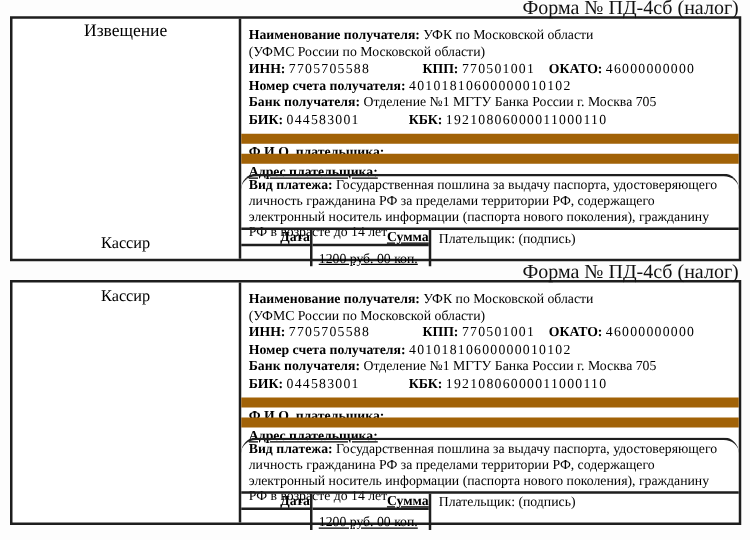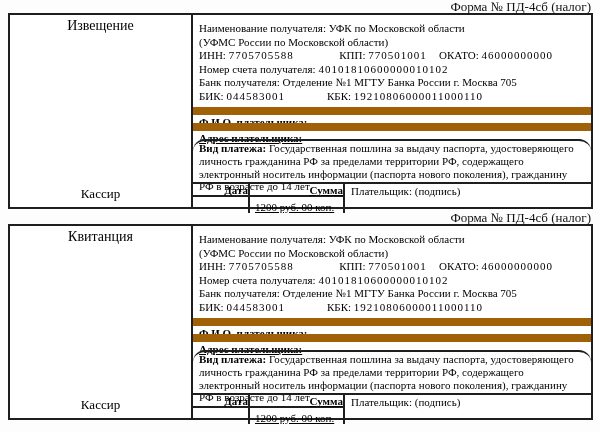--- a/index.html
+++ b/index.html
@@ -8,21 +8,21 @@
     font-family:"Liberation Serif","DejaVu Serif",serif;
     background:#fdfdfd;
     color:#000;
     overflow:hidden;
   }
   .page { width:600px; height:432px; padding-top:1px; }
 
   .form-label {
     width:593px;
     text-align:right;
-    font-size:13px;
+    font-size:16px;
     line-height:12px;
     color:#111;
     padding-right:2px;
   }
 
   .block {
     margin-left:8px;
     width:585px;
     height:196px;
     border:2px solid #1e1e1e;
@@ -48,21 +48,21 @@
     flex-direction:column;
     min-width:0;
   }
 
   .recipient {
     flex:1;
     padding:7px 6px 4px 6px;
     font-size:11px;
     line-height:13.5px;
   }
-  .recipient b { font-weight:normal; }
+  .recipient b { font-weight:bold; }
   .num { letter-spacing:1px;margin-top:28px; }
   .fld-group-1 { display:inline-block; width:128px; }
   .fld-group-2 { display:inline-block; width:112px;text-align:center; }
 
   .row-fio, .row-address {
     border-top:8px solid #a16207;
     font-size:11px;
     font-weight:bold;
     line-height:12px;
     padding:1px 0 1px 6px;
@@ -153,21 +153,20 @@
           <div class="vcell"></div>
         </div>
       </div>
     </div>
   </div>
 
   <div class="form-label" style="padding-top:3px;">Форма № ПД-4сб (налог)</div>
 
   <div class="block">
     <div class="left-cell">
-      <div class="section-title">Квитанция</div>
       <div class="cashier">Кассир</div>
     </div>
     <div class="right-cell">
       <div class="recipient">
         <div><b>Наименование получателя:</b> <span>УФК по Московской области</span></div>
         <div>(УФМС России по Московской области)</div>
         <div>
           <span class="fld-group-1"><b>ИНН:</b> <span class="num">7705705588</span></span><span class="fld-group-2"><b>КПП:</b> <span class="num">770501001</span></span><span><b>ОКАТО:</b> <span class="num">46000000000</span></span>
         </div>
         <div><b>Номер счета получателя:</b> <span class="num">40101810600000010102</span></div>

